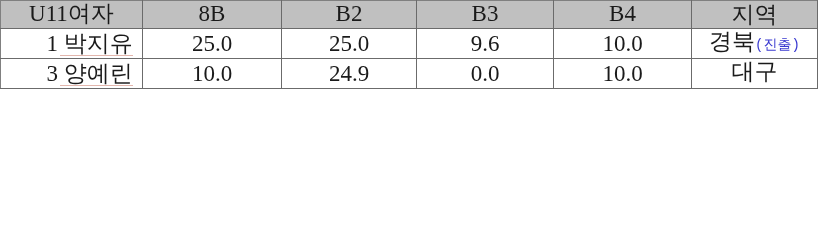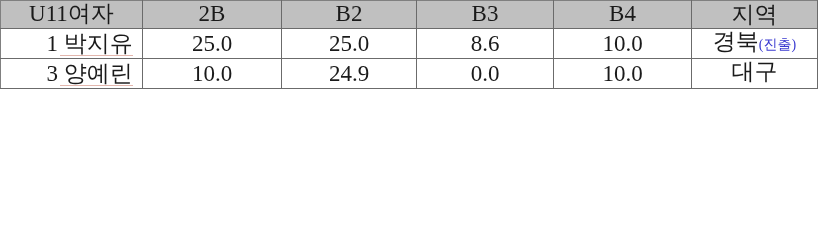--- a/index.html
+++ b/index.html
@@ -84,41 +84,42 @@
   .col-b4     { width: 138px; }
   .col-region { width: 126px; }
 
   .region-cell {
     font-size: 23px;
   }
   .region-note {
     color: #3a3ad0;
     font-size: 14px;
     vertical-align: baseline;
+    font-family: Liberation Mono, monospace;
   }
 </style>
 </head>
 <body>
 
 <table class="results-table">
   <colgroup>
     <col class="col-rank">
     <col class="col-b1">
     <col class="col-b2">
     <col class="col-b3">
     <col class="col-b4">
     <col class="col-region">
   </colgroup>
   <thead>
     <tr>
       <th>
         <span class="hdr-label">U11여자</span>
       </th>
       <th>
-        <span class="hdr-label">2B</span>
+        <span class="hdr-label">8B</span>
       </th>
       <th>
         <span class="hdr-label">B2</span>
       </th>
       <th>
         <span class="hdr-label">B3</span>
       </th>
       <th>
         <span class="hdr-label">B4</span>
       </th>
@@ -127,21 +128,21 @@
       </th>
     </tr>
   </thead>
   <tbody>
     <tr>
       <td>
         <span class="name-label">1  박지유</span>
       </td>
       <td>25.0</td>
       <td>25.0</td>
-      <td>8.6</td>
+      <td>9.6</td>
       <td>10.0</td>
       <td class="region-cell"><span>경북</span><span class="region-note">(진출)</span></td>
     </tr>
     <tr>
       <td>
         <span class="name-label">3  양예린</span>
       </td>
       <td>10.0</td>
       <td>24.9</td>
       <td>0.0</td>

